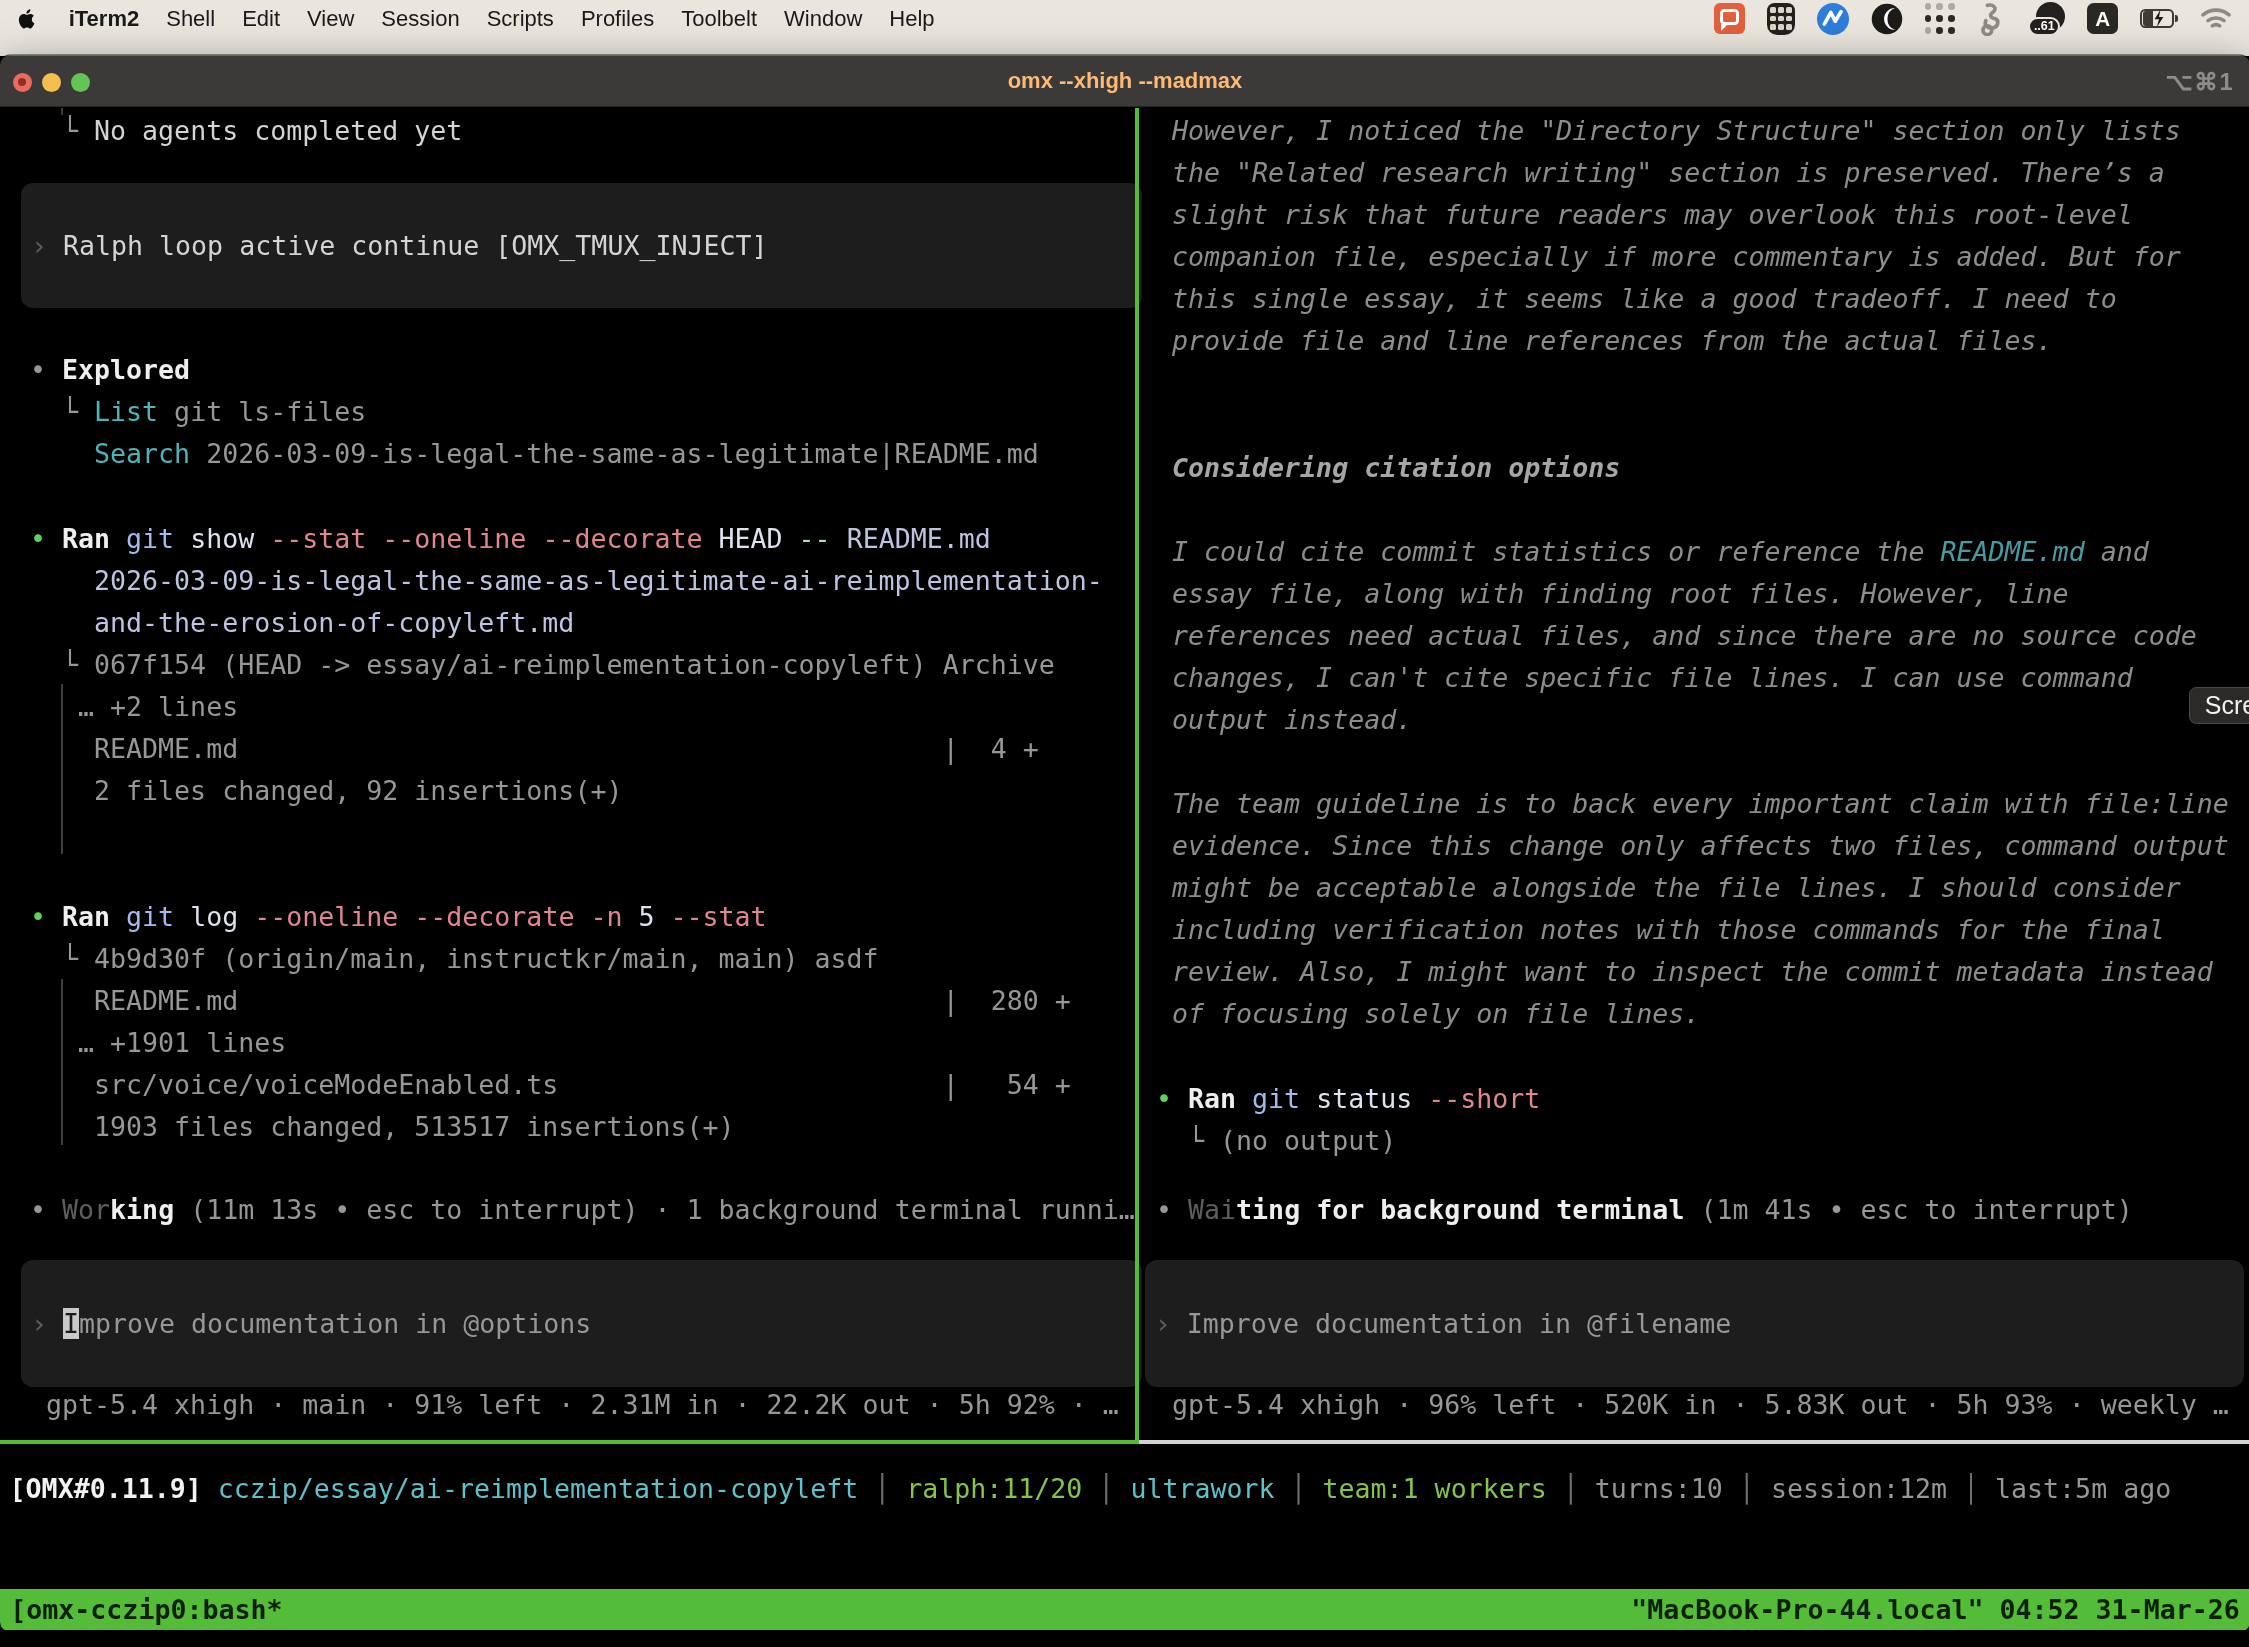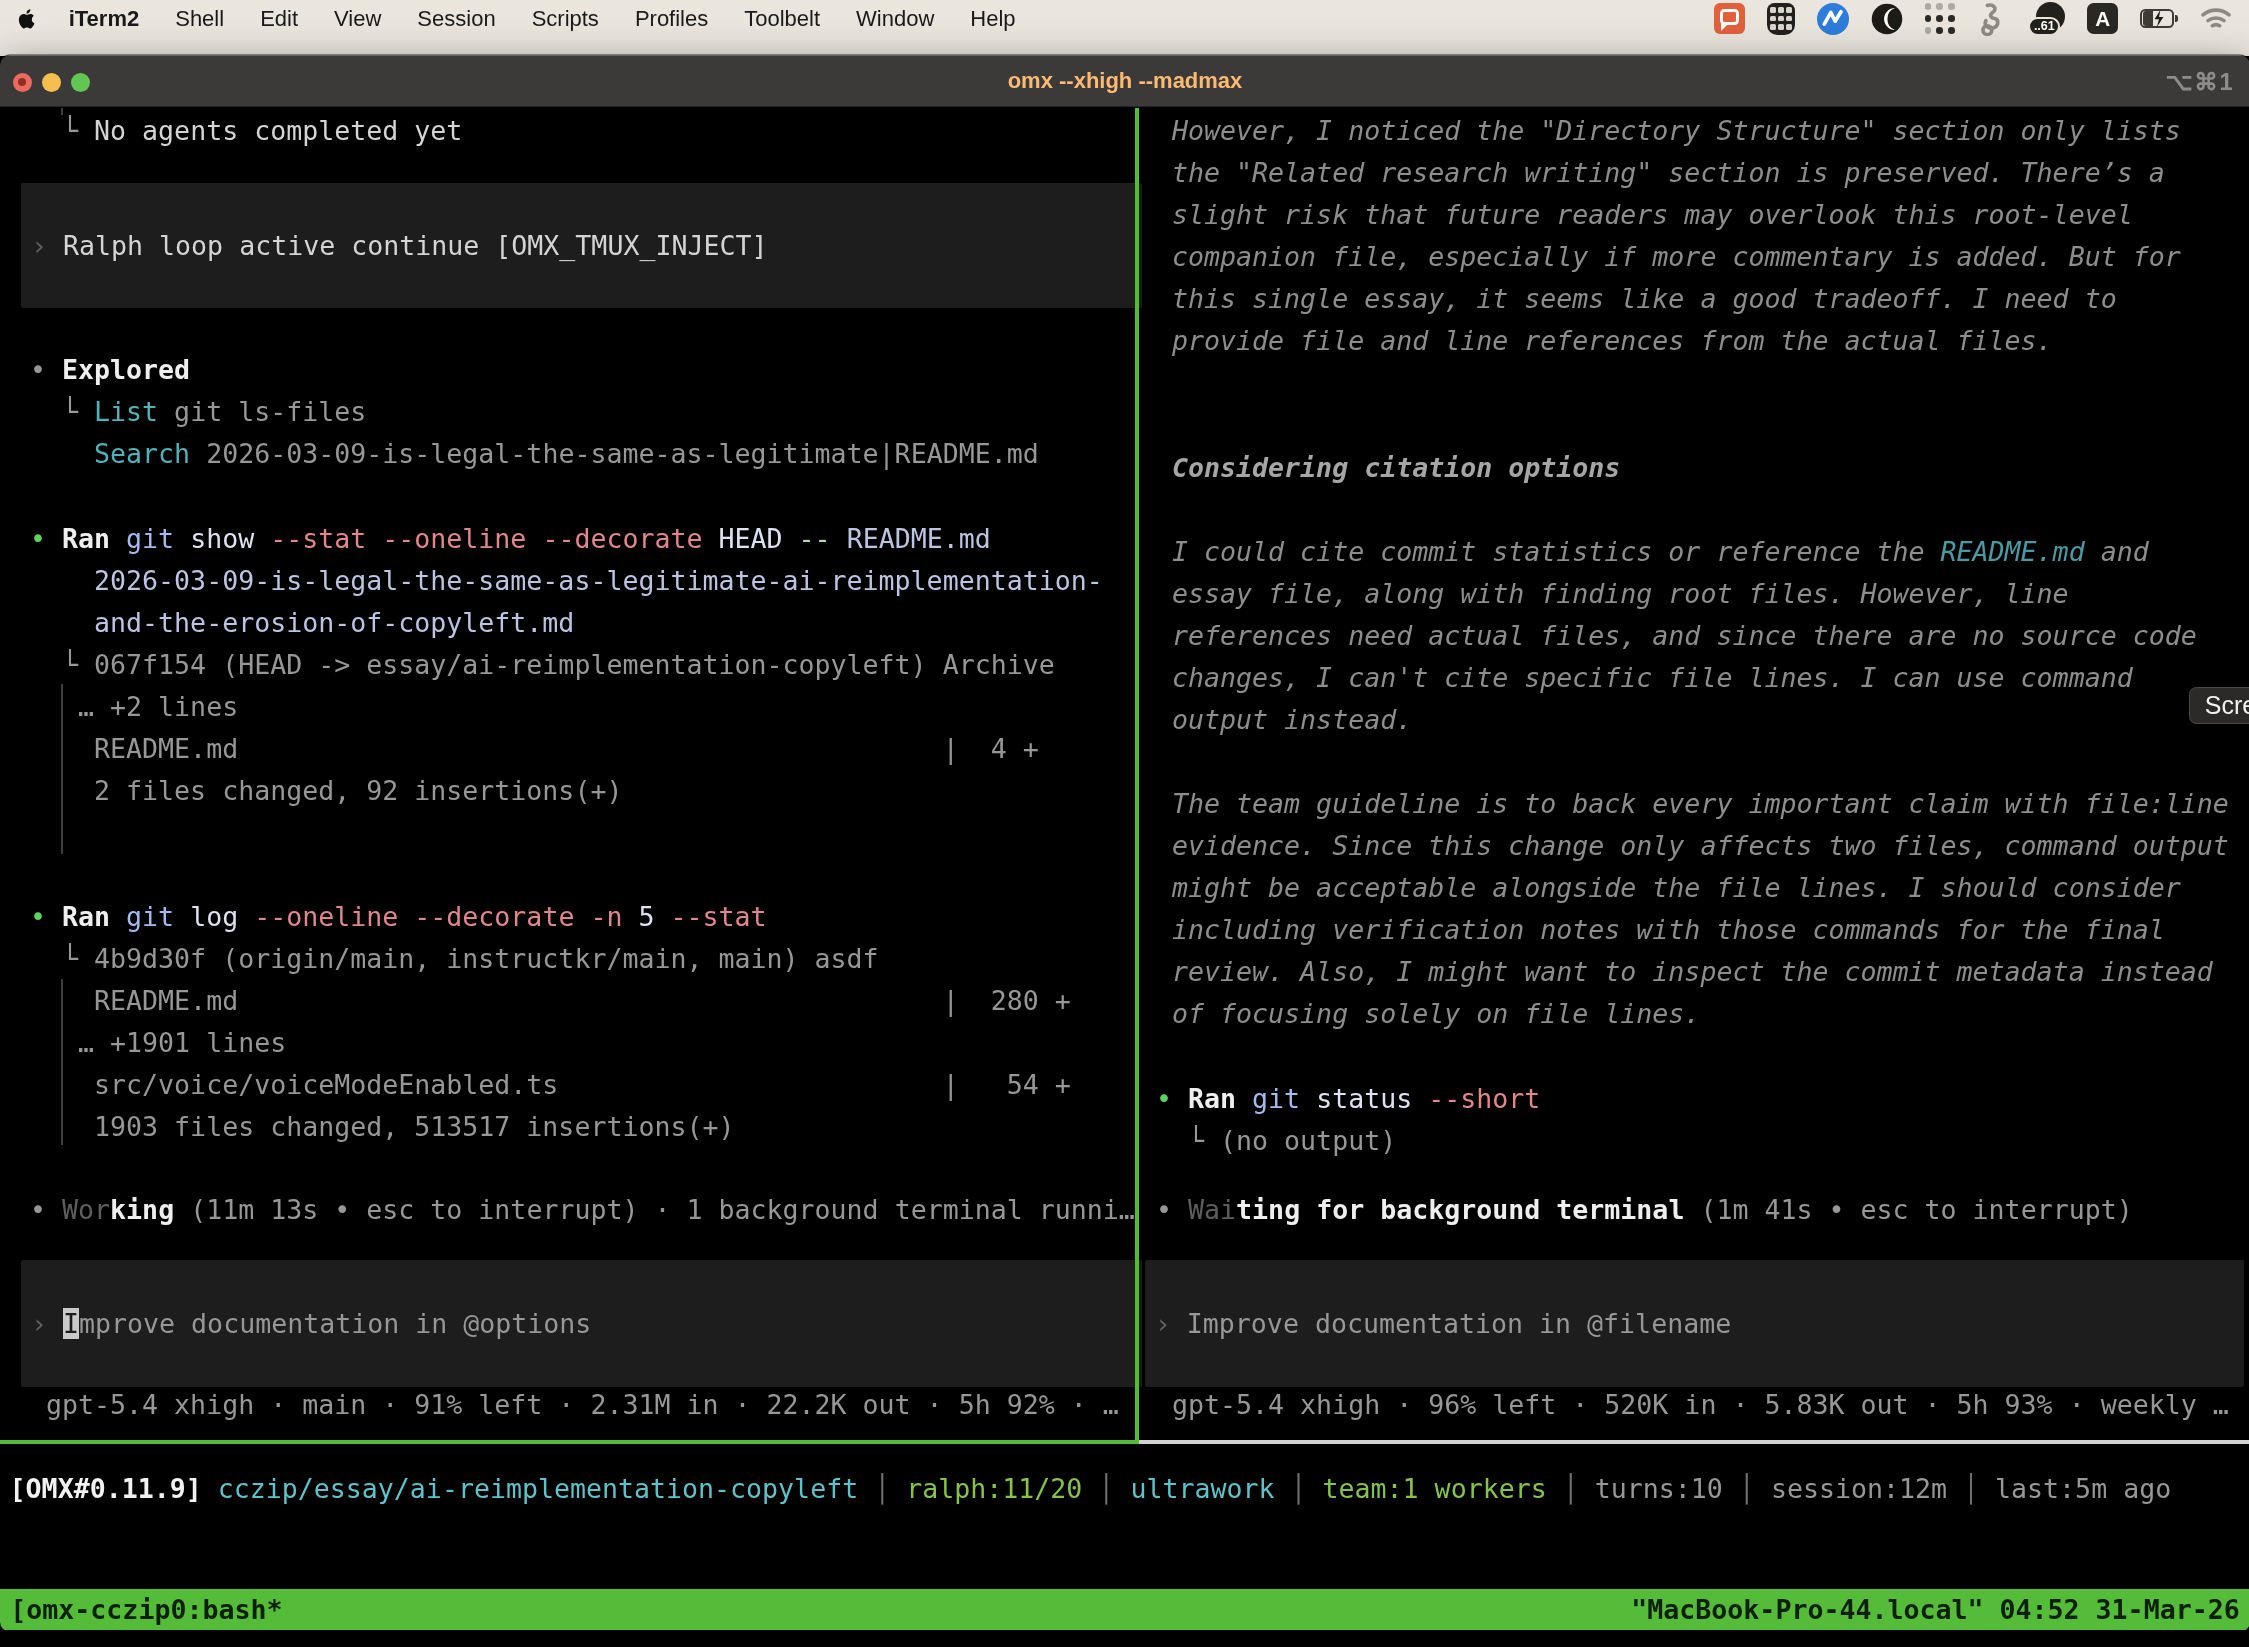--- a/index.html
+++ b/index.html
@@ -78,21 +78,21 @@
   .sg-sage{ color:#b2dcb2; }
   .sg-gi  { color:#8d8d8d; font-style:italic; }
   .sg-teali{ color:#4b9aa2; font-style:italic; }
   .sg-hdi { color:#a6a6a6; font-style:italic; font-weight:bold; }
   .sg-cur { background:#c9c9c9; color:#1b1b1b; }
   .sg-wb  { color:#f2f2f2; font-weight:bold; }
   .sg-cy  { color:#5ec2ca; }
   .sg-sep { color:#6f6f6f; }
   .sg-lime{ color:#85c44b; }
 
-  .input-box { position:absolute; background:#1d1d1d; border-radius:2px;
+  .input-box { position:absolute; background:#1d1d1d; border-radius:12px;
                display:flex; align-items:center; padding-left:9.6px; }
   .guide { position:absolute; width:1.5px; background:#3e3e3e; left:47px; }
   .vdivider { position:absolute; left:1135px; top:0; width:3.7px; height:1336px; background:#54bb37; }
   .hborder-l { position:absolute; left:0; top:1332px; width:1135px; height:3.7px; background:#54bb37; }
   .hborder-r { position:absolute; left:1139px; top:1332px; width:1111px; height:3.7px; background:#d2d2d2; }
 
   #bottom-pane { position:absolute; left:9.6px; top:1360px; }
   .tmuxbar { position:absolute; left:0; top:1481px; width:2250px; height:41px; background:#55bc39;
              display:flex; align-items:center; justify-content:space-between; padding:0 10.3px;
              font-size:26.6px; font-weight:600; color:#0e1f0a; white-space:pre; }
@@ -107,21 +107,21 @@
 
 <div class="desktop-top"></div>
 
 <div class="menubar">
   <div class="menubar-left">
     <span class="apple-logo">
       <svg viewBox="0 0 24 28" width="19" height="23.6">
           <path fill="#111" d="M17.5 14.8c0-3 2.5-4.4 2.6-4.5-1.4-2.1-3.6-2.4-4.4-2.4-1.9-.2-3.6 1.1-4.6 1.1-1 0-2.4-1.1-4-1-2 0-3.9 1.2-5 3-2.1 3.7-.5 9.1 1.6 12.1 1 1.5 2.2 3.1 3.8 3 1.5-.1 2.1-1 3.9-1s2.3 1 4 1c1.6 0 2.7-1.5 3.7-3 1.2-1.7 1.6-3.4 1.7-3.5-.1 0-3.3-1.2-3.3-4.8zM14.4 5.6c.8-1 1.4-2.4 1.2-3.8-1.2 0-2.7.8-3.5 1.8-.8.9-1.5 2.3-1.3 3.7 1.4.1 2.8-.7 3.6-1.7z"></path>
         </svg>
     </span>
-    <span style="display:flex; gap:36px;">
+    <span style="display:flex; gap:27px;">
         <span class="menu-item">iTerm2</span>
         <span class="menu-item">Shell</span>
         <span class="menu-item">Edit</span>
         <span class="menu-item">View</span>
         <span class="menu-item">Session</span>
         <span class="menu-item">Scripts</span>
         <span class="menu-item">Profiles</span>
         <span class="menu-item">Toolbelt</span>
         <span class="menu-item">Window</span>
         <span class="menu-item">Help</span>

